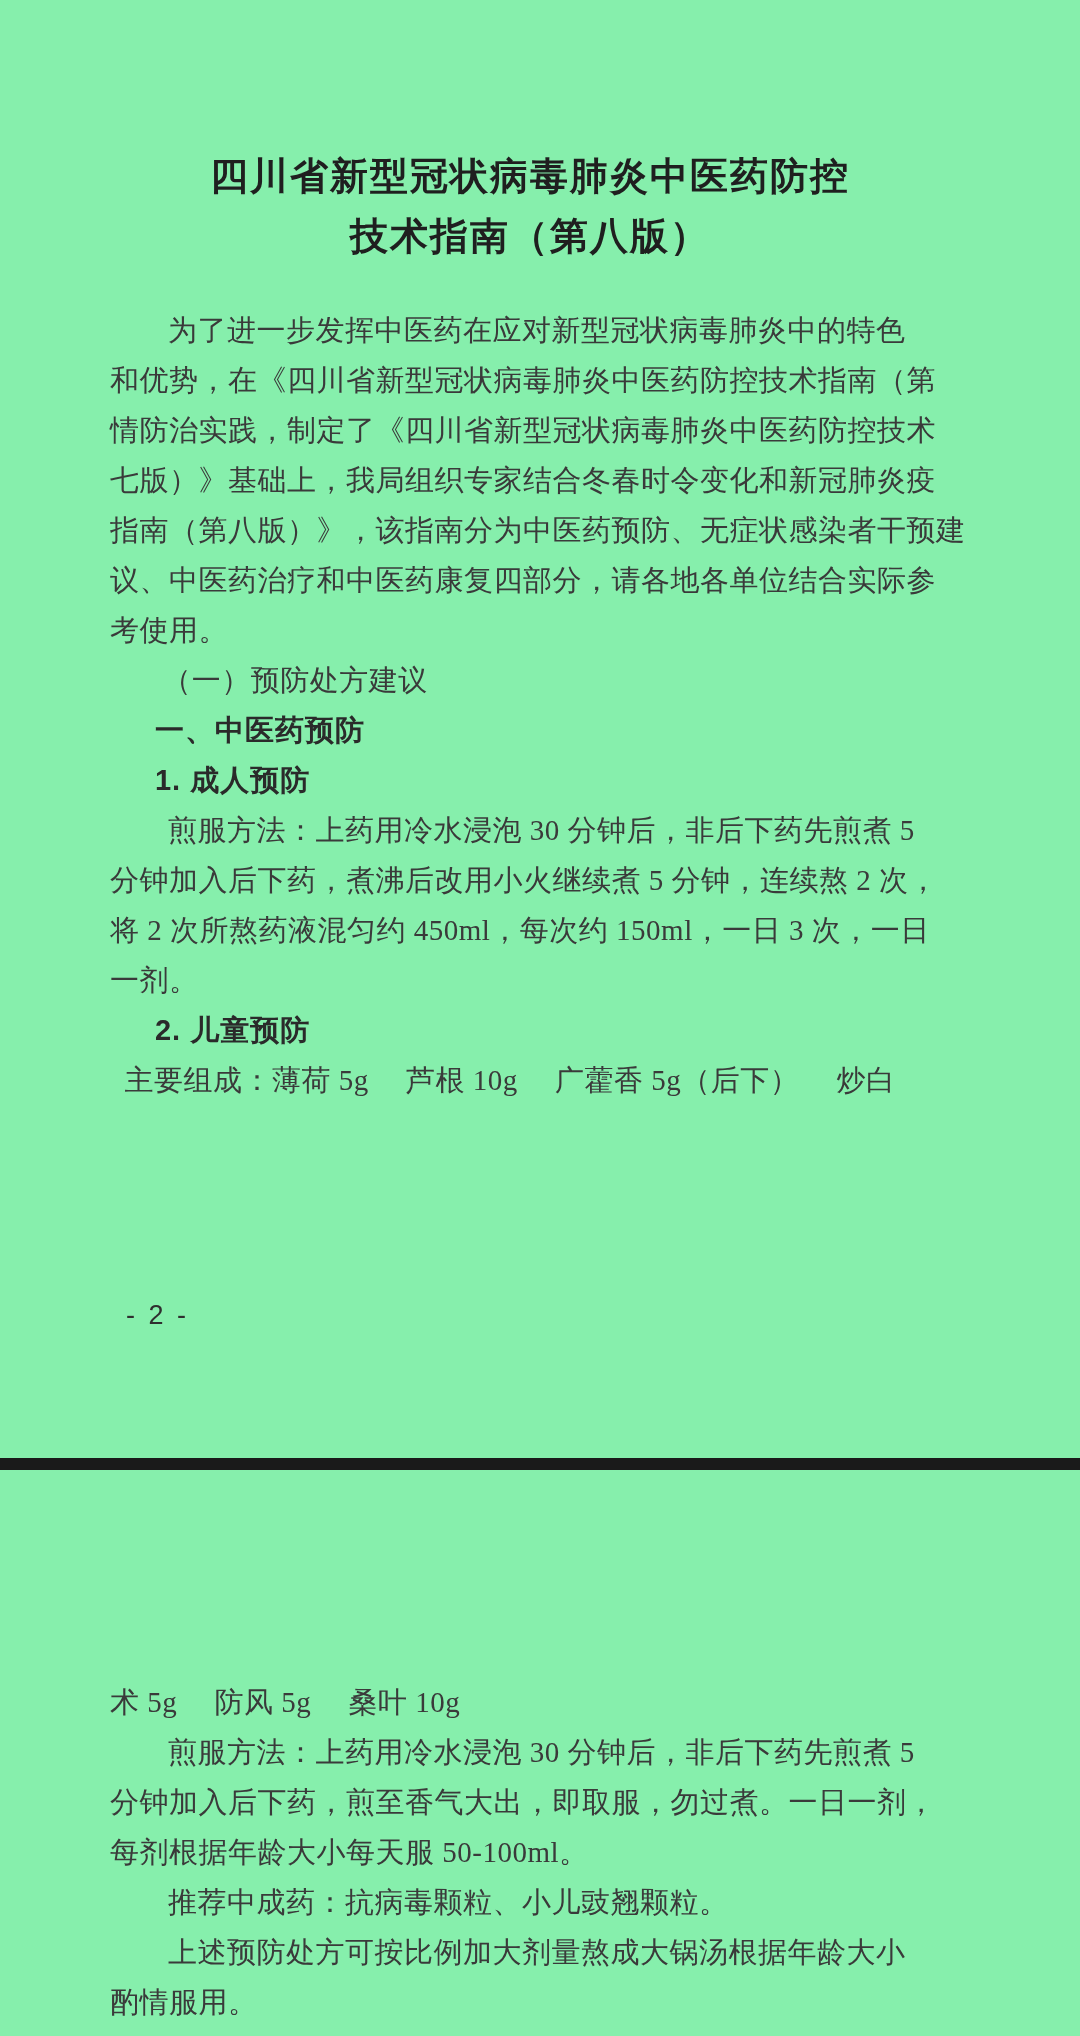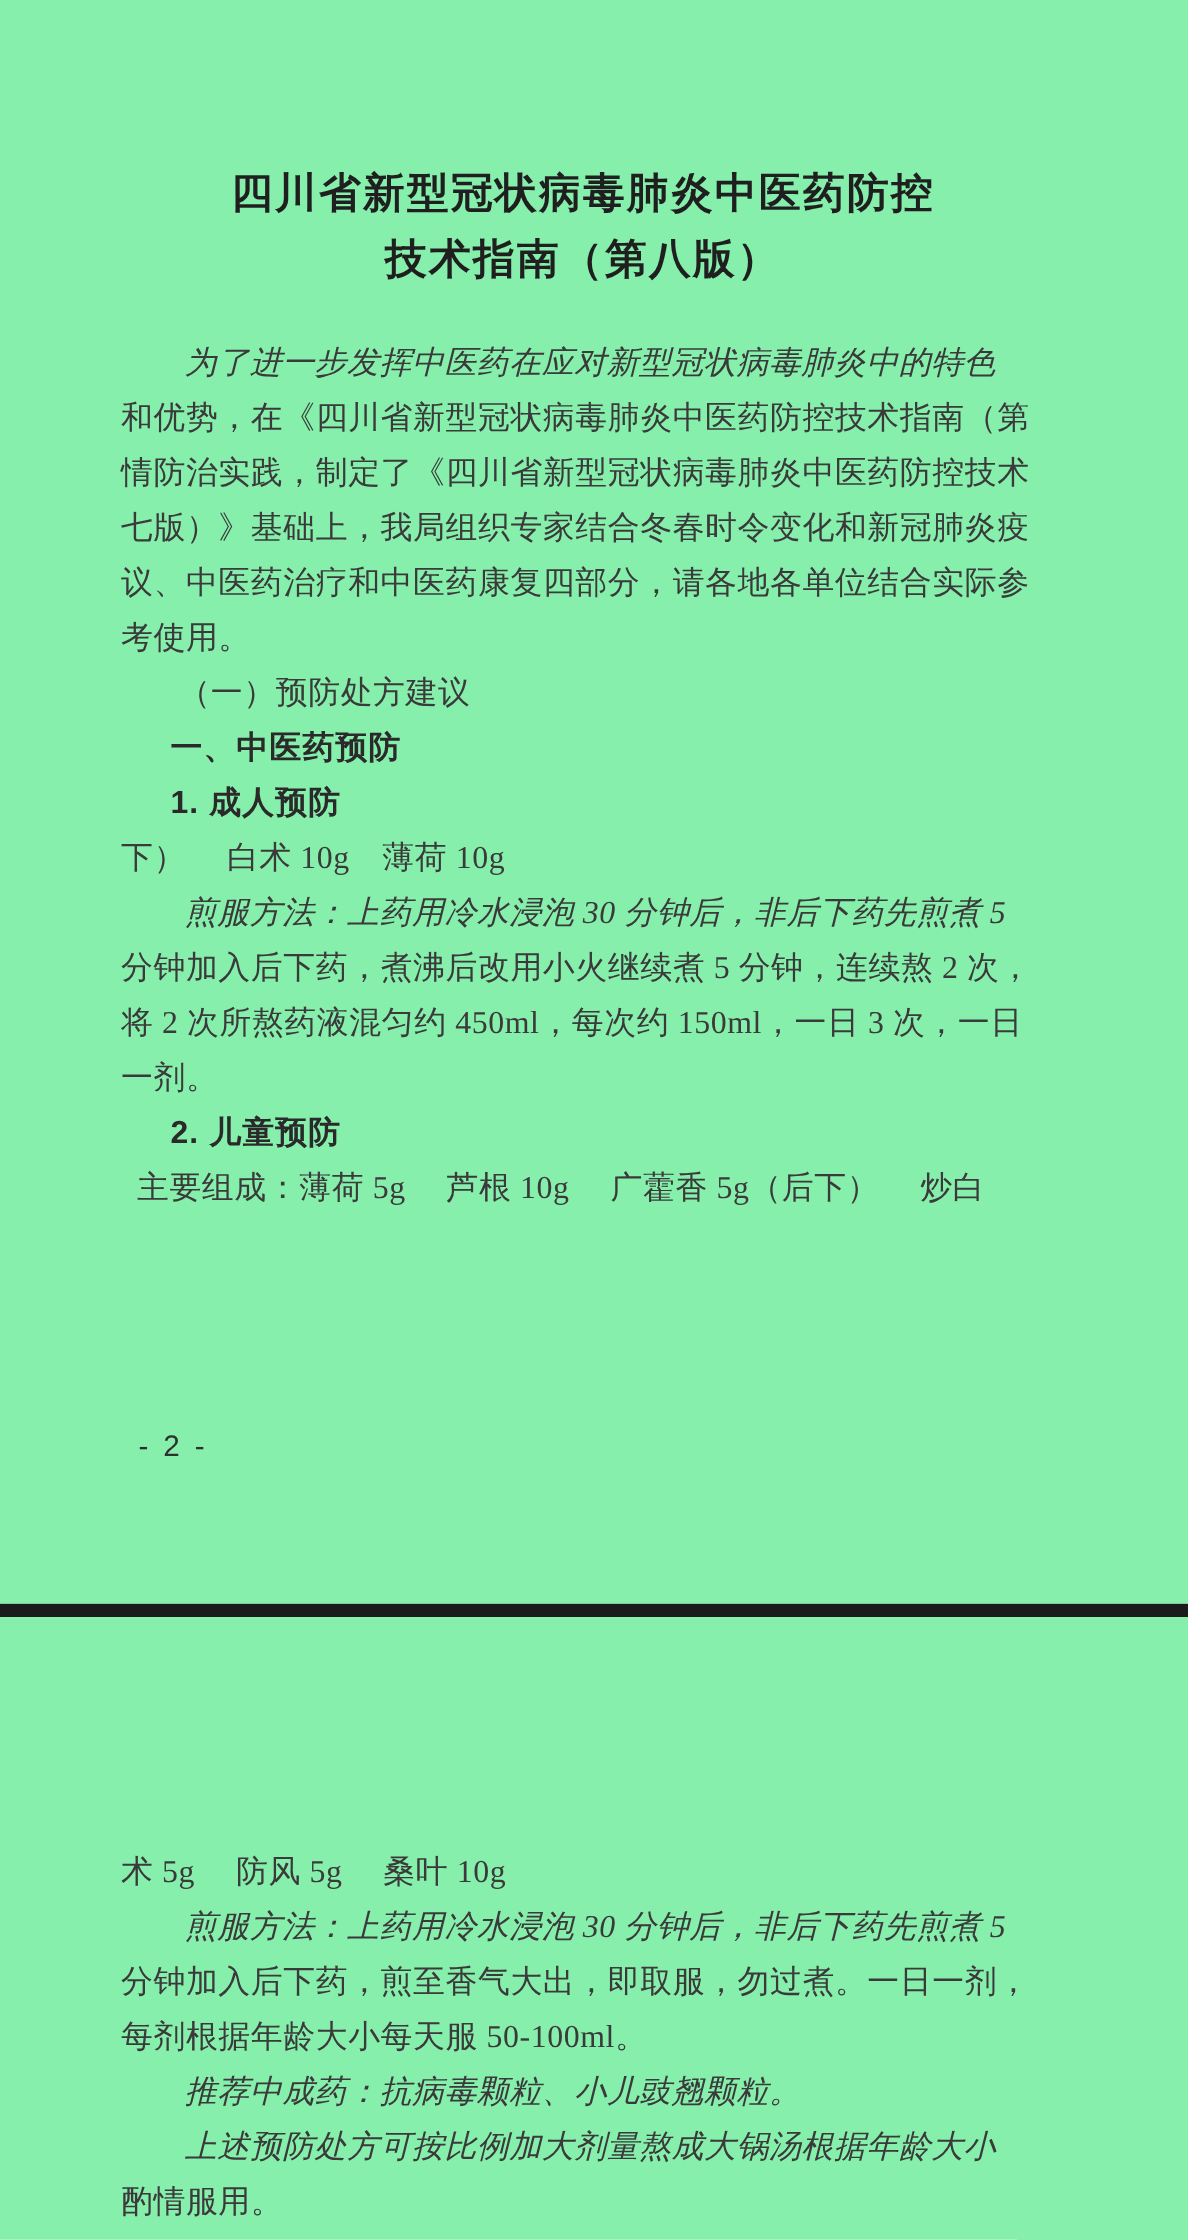--- a/index.html
+++ b/index.html
@@ -51,21 +51,21 @@
     font-size: 29px;
     letter-spacing: 0.5px;
   }
   #p1-body { top: 305px; }
   #p2-body { top: 207px; }
   .b {
     height: 50px;
     line-height: 50px;
     white-space: nowrap;
   }
-  .ind2  { text-indent: 2em; font-style: italic; }
+  .ind2  { text-indent: 2em; }
   .ind18 { text-indent: 1.8em; }
   .ind15 { text-indent: 1.55em; }
   .ind05 { text-indent: 0.5em; }
   .hd {
     font-family: "Liberation Sans", "DejaVu Sans", sans-serif;
     font-weight: 700;
     color: #2a2a2a;
     letter-spacing: 1px;
   }
   .page-number {
@@ -85,26 +85,26 @@
   <div class="doc-title">
     <div>四川省新型冠状病毒肺炎中医药防控</div>
     <div>技术指南（第八版）</div>
   </div>
 
   <div id="p1-body" class="body-block">
     <div class="b ind2">为了进一步发挥中医药在应对新型冠状病毒肺炎中的特色</div>
     <div class="b">和优势，在《四川省新型冠状病毒肺炎中医药防控技术指南（第</div>
     <div class="b">情防治实践，制定了《四川省新型冠状病毒肺炎中医药防控技术</div>
     <div class="b">七版）》基础上，我局组织专家结合冬春时令变化和新冠肺炎疫</div>
+    <div class="b">指南（第八版）》，该指南分为中医药预防、无症状感染者干预建</div>
     <div class="b">议、中医药治疗和中医药康复四部分，请各地各单位结合实际参</div>
     <div class="b">考使用。</div>
     <div class="b ind18">（一）预防处方建议</div>
     <div class="b ind15 hd">一、中医药预防</div>
     <div class="b ind15 hd">1. 成人预防</div>
-    <div class="b">下）　 白术 10g　薄荷 10g</div>
     <div class="b ind2">煎服方法：上药用冷水浸泡 30 分钟后，非后下药先煎煮 5</div>
     <div class="b">分钟加入后下药，煮沸后改用小火继续煮 5 分钟，连续熬 2 次，</div>
     <div class="b">将 2 次所熬药液混匀约 450ml，每次约 150ml，一日 3 次，一日</div>
     <div class="b">一剂。</div>
     <div class="b ind15 hd">2. 儿童预防</div>
     <div class="b ind05">主要组成：薄荷 5g　 芦根 10g　 广藿香 5g（后下）　 炒白</div>
   </div>
 
   <div class="page-number">- 2 -</div>
 </div>

